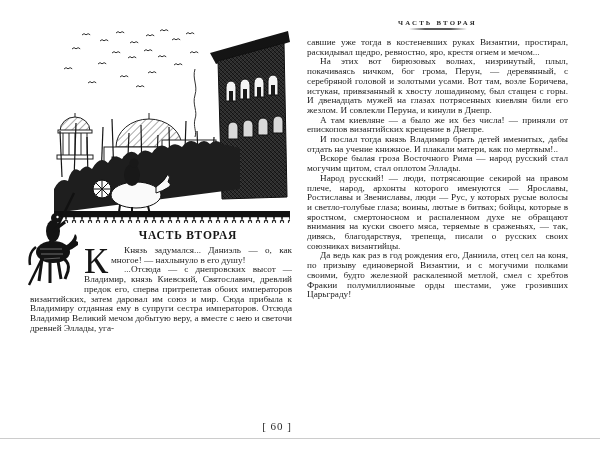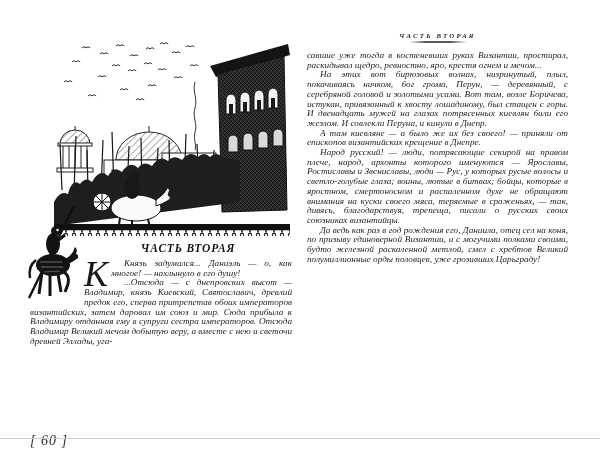--- a/index.html
+++ b/index.html
@@ -3,21 +3,21 @@
 <meta charset="utf-8">
 <style>
   html,body { margin:0; padding:0; }
   body {
     width:600px; height:450px; background:#ffffff; overflow:hidden;
     font-family:"Liberation Serif", serif; color:#1d1d1d;
     -webkit-font-smoothing:antialiased;
   }
   .spread { position:relative; width:600px; height:450px; background:#fff; }
 
-  .page { position:absolute; top:16px; height:334px;font-style:italic; }
+  .page { position:absolute; top:3px; height:334px; }
   .page-left  { left:30px;  width:262px; }
   .page-right { left:307px; width:261px; }
 
   
   .illo-main { margin:24px 0 0 24px; width:236px; height:196px; }
   .illo-main svg { display:block; }
 
   .below-illo { position:relative; margin-top:6px; }
 
   .rider-float {
@@ -51,21 +51,21 @@
   }
   .head-rule {
     width:58px; height:2px; margin:2px auto 0 auto; border-radius:1px;
     background:linear-gradient(90deg, rgba(90,90,90,0) 0%, #5a5a5a 28%, #5a5a5a 72%, rgba(90,90,90,0) 100%);
   }
   .right-body { margin-top:8px; }
 
   
   .folio {
     position:absolute; top:417px; left:0; right:0;
-    text-align:left; font-size:14px; letter-spacing:1px; color:#2a2a2a;
+    text-align:right; font-size:11px; letter-spacing:1px; color:#2a2a2a;
   }
   .bottom-edge {
     position:absolute; left:0; top:438px; width:600px; height:1px;
     background:#cccccc;
   }
 </style>
 </head>
 <body>
 
 <div class="spread">
@@ -240,21 +240,23 @@
   </div>
 
   <div class="page page-right">
 
     <div class="running-head">ЧАСТЬ ВТОРАЯ</div>
     <div class="head-rule"></div>
 
     <div class="right-body">
       <p class="body-par">савшие уже тогда в костеневших руках Византии, простирал, раскидывал щедро, ревностно, яро, крестя огнем и мечом...</p>
       <p class="body-par indent">На этих вот бирюзовых волнах, низринутый, плыл, покачиваясь ничком, бог грома, Перун, — деревянный, с серебряной головой и золотыми усами. Вот там, возле Боричева, истукан, привязанный к хвосту лошадиному, был стащен с горы. И двенадцать мужей на глазах потрясенных киевлян били его жезлом. И совлекли Перуна, и кинули в Днепр.</p>
-      <p class="body-par indent">А там киевляне — а было же их без своего! — приняли от епископов византийских крещение в Днепре.</p>
+      <p class="body-par indent">А там киевляне — а было же их без числа! — приняли от епископов византийских крещение в Днепре.</p>
+      <p class="body-par indent">И послал тогда князь Владимир брать детей именитых, дабы отдать на учение книжное. И плакали матери, как по мертвым!..</p>
+      <p class="body-par indent">Вскоре былая гроза Восточного Рима — народ русский стал могучим щитом, стал оплотом Эллады.</p>
       <p class="body-par indent">Народ русский! — люди, потрясающие секирой на правом плече, народ, архонты которого именуются — Ярославы, Ростиславы и Звениславы, люди — Рус, у которых русые волосы и светло-голубые глаза; воины, лютые в битвах; бойцы, которые в яростном, смертоносном и распаленном духе не обращают внимания на куски своего мяса, теряемые в сраженьях, — так, дивясь, благодарствуя, трепеща, писали о русских своих союзниках византийцы.</p>
-      <p class="body-par indent">Да ведь как раз в год рождения его, Даниила, отец сел на коня, по призыву единоверной Византии, и с могучими полками своими, будто железной раскаленной метлой, смел с хребтов Великий полумиллионные орды половцев, уже грозивших Царьграду!</p>
+      <p class="body-par indent">Да ведь как раз в год рождения его, Даниила, отец сел на коня, по призыву единоверной Византии, и с могучими полками своими, будто железной раскаленной метлой, смел с хребтов Фракии полумиллионные орды шестами, уже грозивших Царьграду!</p>
     </div>
 
   </div>
 
   <div class="bottom-edge"></div>
 </div>
 
 </body></html>

